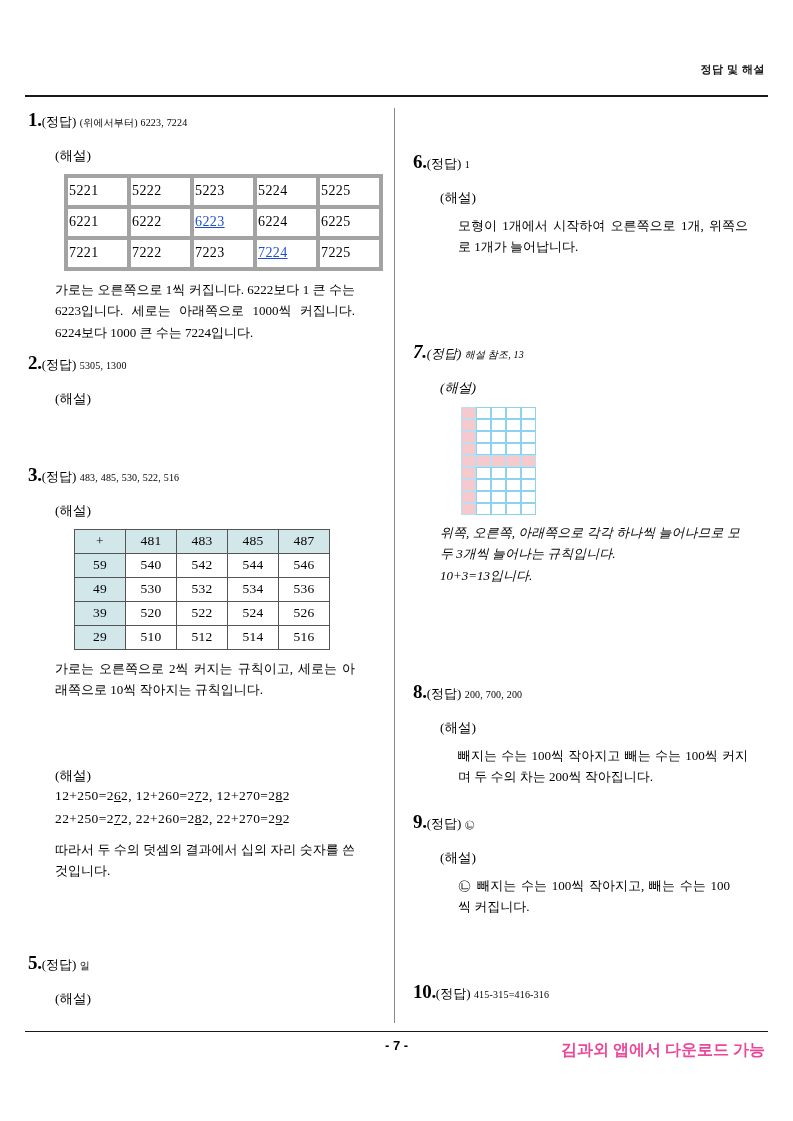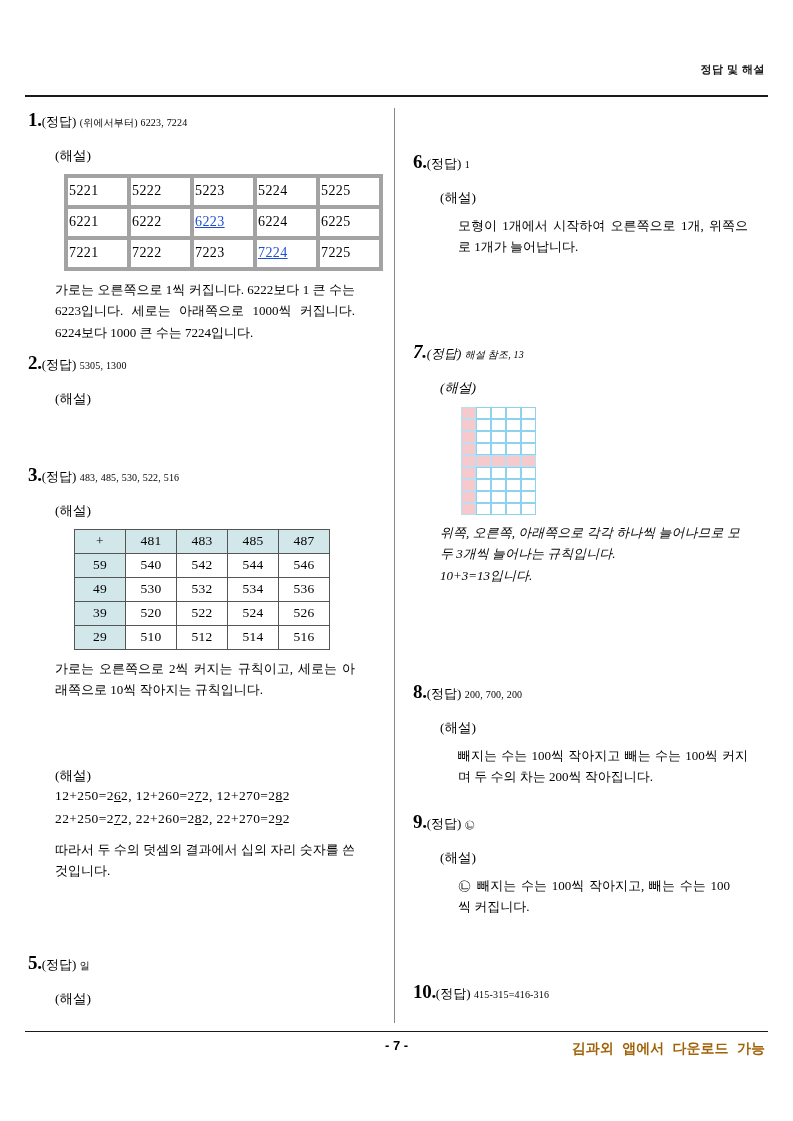--- a/index.html
+++ b/index.html
@@ -63,24 +63,24 @@
     top: 1038px;
     text-align: center;
     font-family: "Liberation Sans", sans-serif;
     font-weight: bold;
     font-size: 13px;
   }
   .footer-note {
     position: absolute;
     right: 28px;
     top: 1040px;
-    font-family: Liberation Mono, monospace;
+    font-family: Liberation Serif, serif;
     font-weight: bold;
-    font-size: 14px;
-    color: #a16207;
+    font-size: 16px;
+    color: #ec4899;
   }
 
   
   .col {
     position: absolute;
     top: 108px;
     width: 355px;
   }
   .col-left  { left: 28px; }
   .col-right { left: 413px; }

